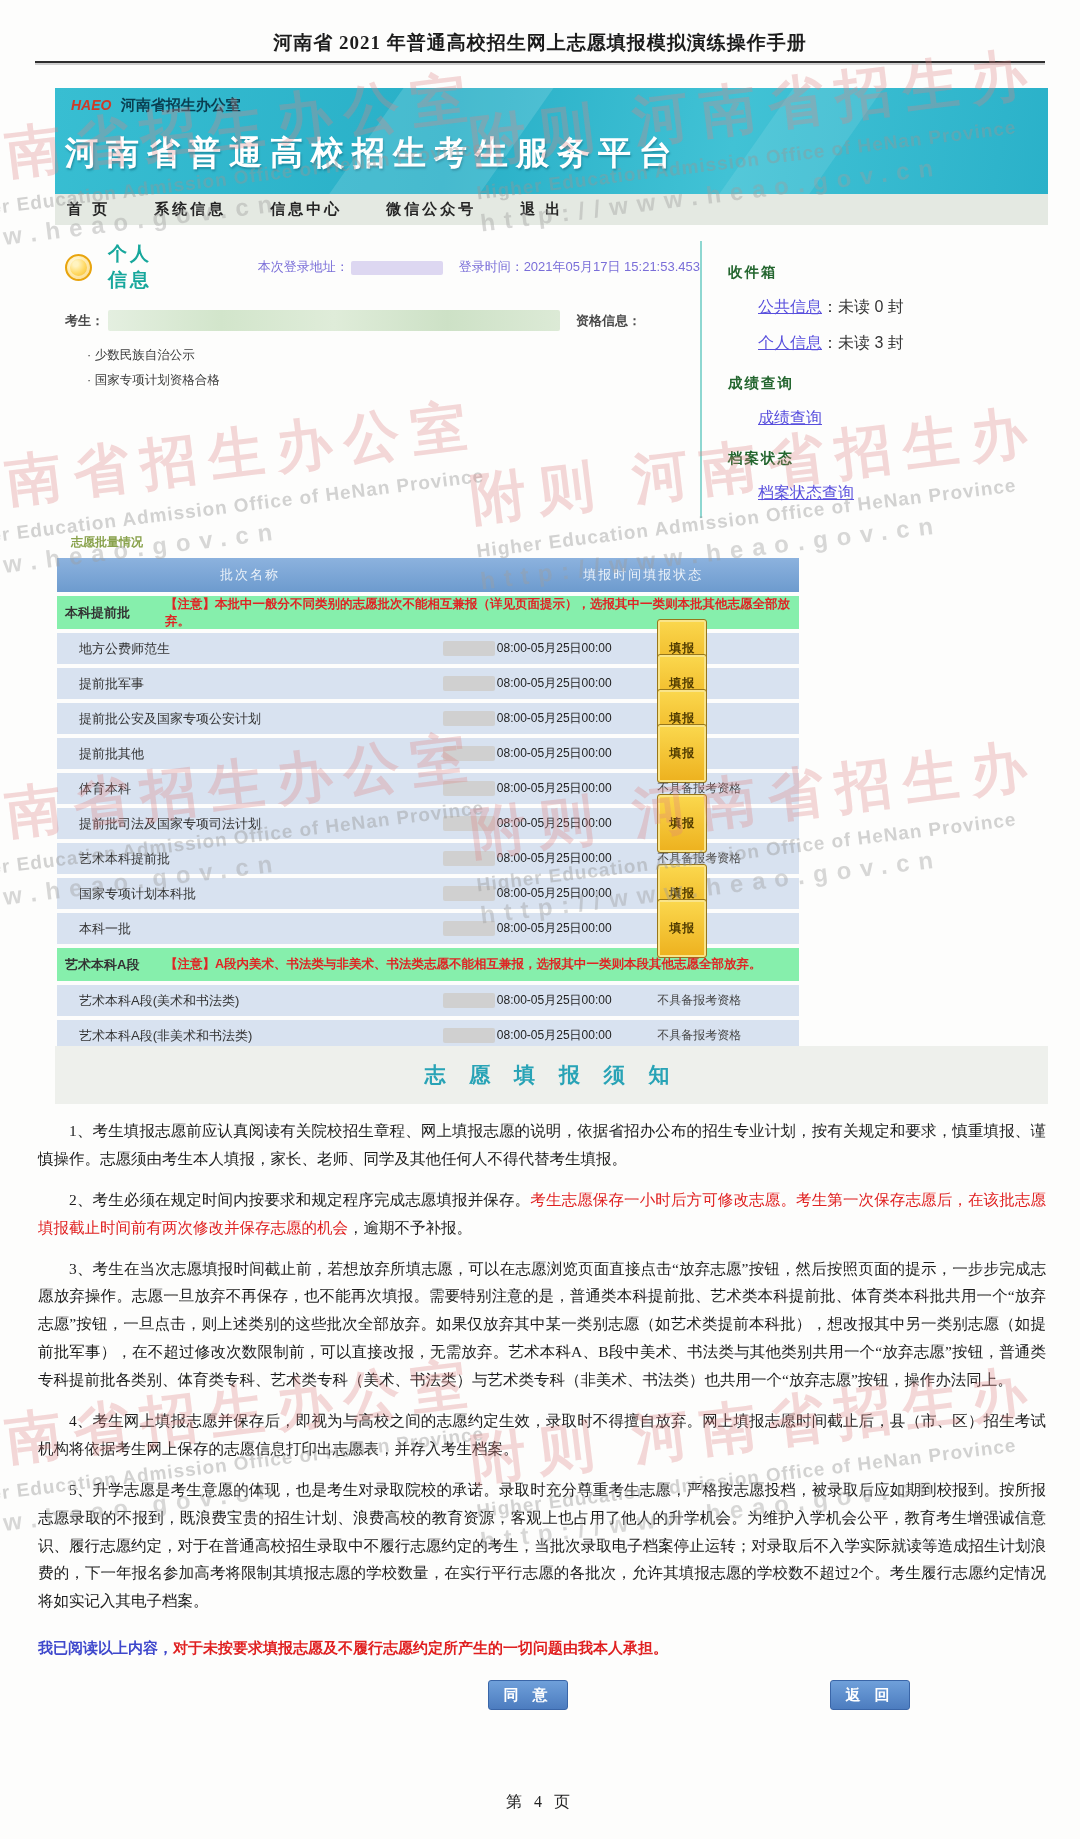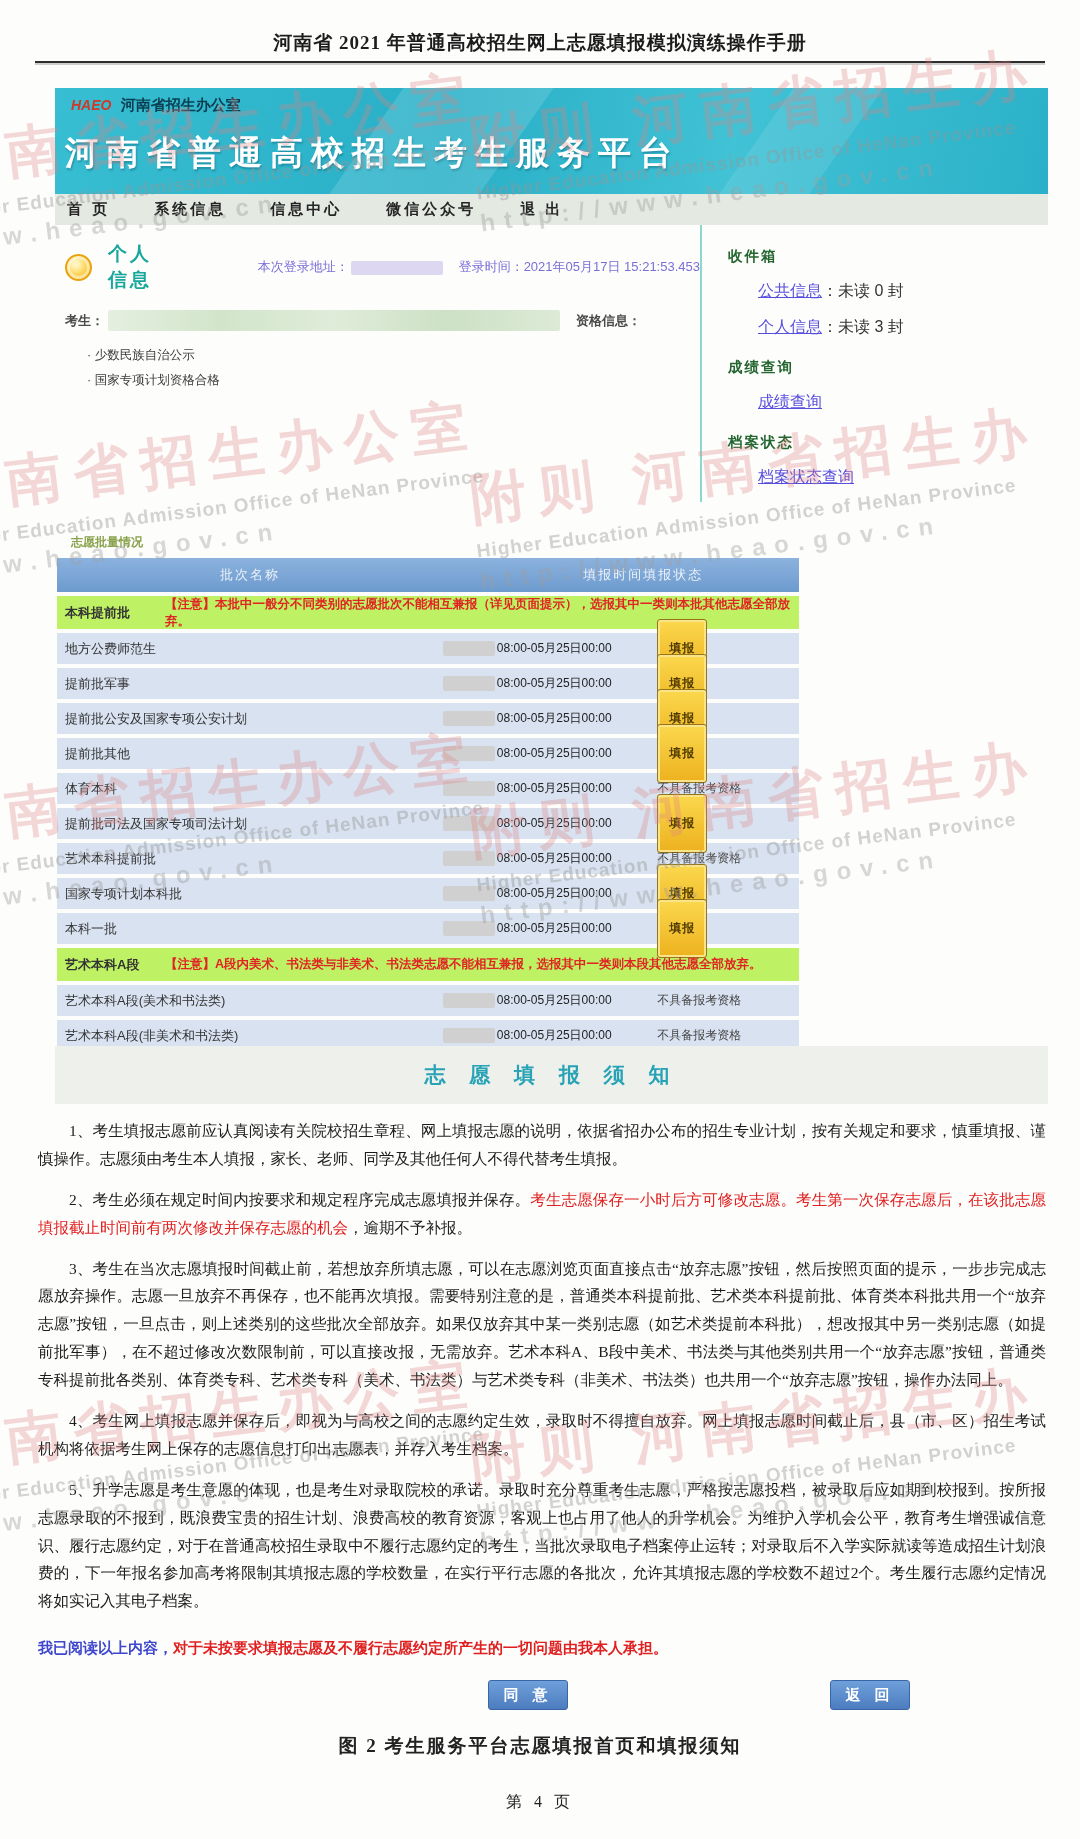--- a/index.html
+++ b/index.html
@@ -39,35 +39,35 @@
     border:2px solid #e8a40e; box-shadow:inset 0 0 0 3px rgba(255,255,255,.5); }
   .p-title { color:#17a79c; font-size:19px; font-weight:bold; margin-left:16px; letter-spacing:3px; }
   .login-info { margin-left:92px; font-size:13px; color:#7a6ed8; white-space:nowrap; }
   .blur { display:inline-block; vertical-align:middle; }
   .blur-addr { width:92px; height:14px; background:#ddd7f1; border-radius:2px; margin:0 16px 0 2px; }
   .cand-line { margin-top:17px; display:flex; align-items:center; font-size:13px; color:#4a4a4a; font-weight:bold; }
   .blur-cand { width:452px; height:21px; border-radius:2px; margin:0 16px 0 4px;
     background:linear-gradient(90deg,#e4efe0,#d2e5cb 25%,#dfecd9 50%,#cde1c6 75%,#dcead6); }
   .quals { margin:12px 0 0 22px; list-style:none; font-size:12.5px; color:#3c3c3c; line-height:2.0; }
 
-  .sidebar { width:348px; border-left:2px solid #8ed7d1; padding:2px 0 14px 26px; }
+  .sidebar { width:348px; border-left:2px solid #8ed7d1; padding:2px 0 14px 26px;margin-top:16px; }
   .sb-h { color:#24662f; font-weight:bold; font-size:14.5px; margin-top:20px; letter-spacing:2px; }
   .sb-line { margin:15px 0 0 30px; font-size:16px; color:#333; }
   .sb-line a { color:#584fdd; text-decoration:underline; cursor:pointer; }
 
   
   .table-block { position:absolute; left:57px; top:534px; width:742px; z-index:1; }
   .batch-label { font-size:12px; color:#89a24c; font-weight:bold; margin:0 0 7px 14px; }
   .thead { height:34px; background:linear-gradient(#8cb2de,#6d9bce); display:flex; align-items:center;
     color:rgba(255,255,255,.85); font-size:13px; letter-spacing:2px; }
   .thead .c0 { width:52%; text-align:center; } .thead .c1 { width:27%; text-align:right; } .thead .c2 { width:21%; text-align:left; }
   .trow { display:flex; align-items:center; margin-top:4px; }
   .trow.data { background:#d8e2f0; height:31px; font-size:13px; color:#333; }
-  .trow.noticerow { background:#bef264; min-height:33px; }
-  .rname { width:52%; padding-left:8px; }
+  .trow.noticerow { background:#86efac; min-height:33px; }
+  .rname { width:52%; padding-left:22px; }
   .noticerow .rname { width:108px; flex:none; padding-left:8px; font-weight:bold; font-size:13px; color:#333; }
   .rnotice { color:#e02424; font-weight:bold; font-size:12.5px; line-height:1.3; }
   .rtime { width:27%; display:flex; align-items:center; font-size:12px; color:#222; white-space:nowrap; }
   .blur-date { width:52px; height:15px; background:#d0d0d0; border-radius:2px; margin-right:2px; flex:none; }
   .ract { width:21%; padding-left:14px; }
   .fill-btn { background:linear-gradient(#fbd84e,#edb11e); border:1px solid #97761a; border-radius:3px;
     box-shadow:inset 0 0 0 2px #f9e489; color:#4f3a00; font-size:12px; font-weight:bold;
     padding:20px 11px; cursor:pointer; letter-spacing:1px; }
   .status-txt { font-size:12px; color:#444; }
 
@@ -241,21 +241,20 @@
         <p><span>4、考生网上填报志愿并保存后，即视为与高校之间的志愿约定生效，录取时不得擅自放弃。网上填报志愿时间截止后，县（市、区）招生考试机构将依据考生网上保存的志愿信息打印出志愿表，并存入考生档案。</span></p>
         <p><span>5、升学志愿是考生意愿的体现，也是考生对录取院校的承诺。录取时充分尊重考生志愿，严格按志愿投档，被录取后应如期到校报到。按所报志愿录取的不报到，既浪费宝贵的招生计划、浪费高校的教育资源，客观上也占用了他人的升学机会。为维护入学机会公平，教育考生增强诚信意识、履行志愿约定，对于在普通高校招生录取中不履行志愿约定的考生，当批次录取电子档案停止运转；对录取后不入学实际就读等造成招生计划浪费的，下一年报名参加高考将限制其填报志愿的学校数量，在实行平行志愿的各批次，允许其填报志愿的学校数不超过2个。考生履行志愿约定情况将如实记入其电子档案。</span></p>
       </div>
     <div class="agree-line" id="agree"><span class="seg-blue">我已阅读以上内容，</span><span class="seg-red">对于未按要求填报志愿及不履行志愿约定所产生的一切问题由我本人承担。</span></div>
     <div class="btn-row">
       <button class="blue-btn">同 意</button>
       <button class="blue-btn">返 回</button>
     </div>
   </div>
 
-  <div class="caption">图 2 考生服务平台志愿填报首页和填报须知</div>
   <div class="pageno">第 4 页</div>
 
   <div class="wm" style="left:-60px; top:92px;">
     <div class="wm-cn">河南省招生办公室</div>
     <div class="wm-en">Higher Education Admission Office of HeNan Province</div>
     <div class="wm-url">www.heao.gov.cn</div>
   </div>
   <div class="wm" style="left:472px; top:70px;">
     <div class="wm-cn">附则 河南省招生办</div>
     <div class="wm-en">Higher Education Admission Office of HeNan Province</div>

